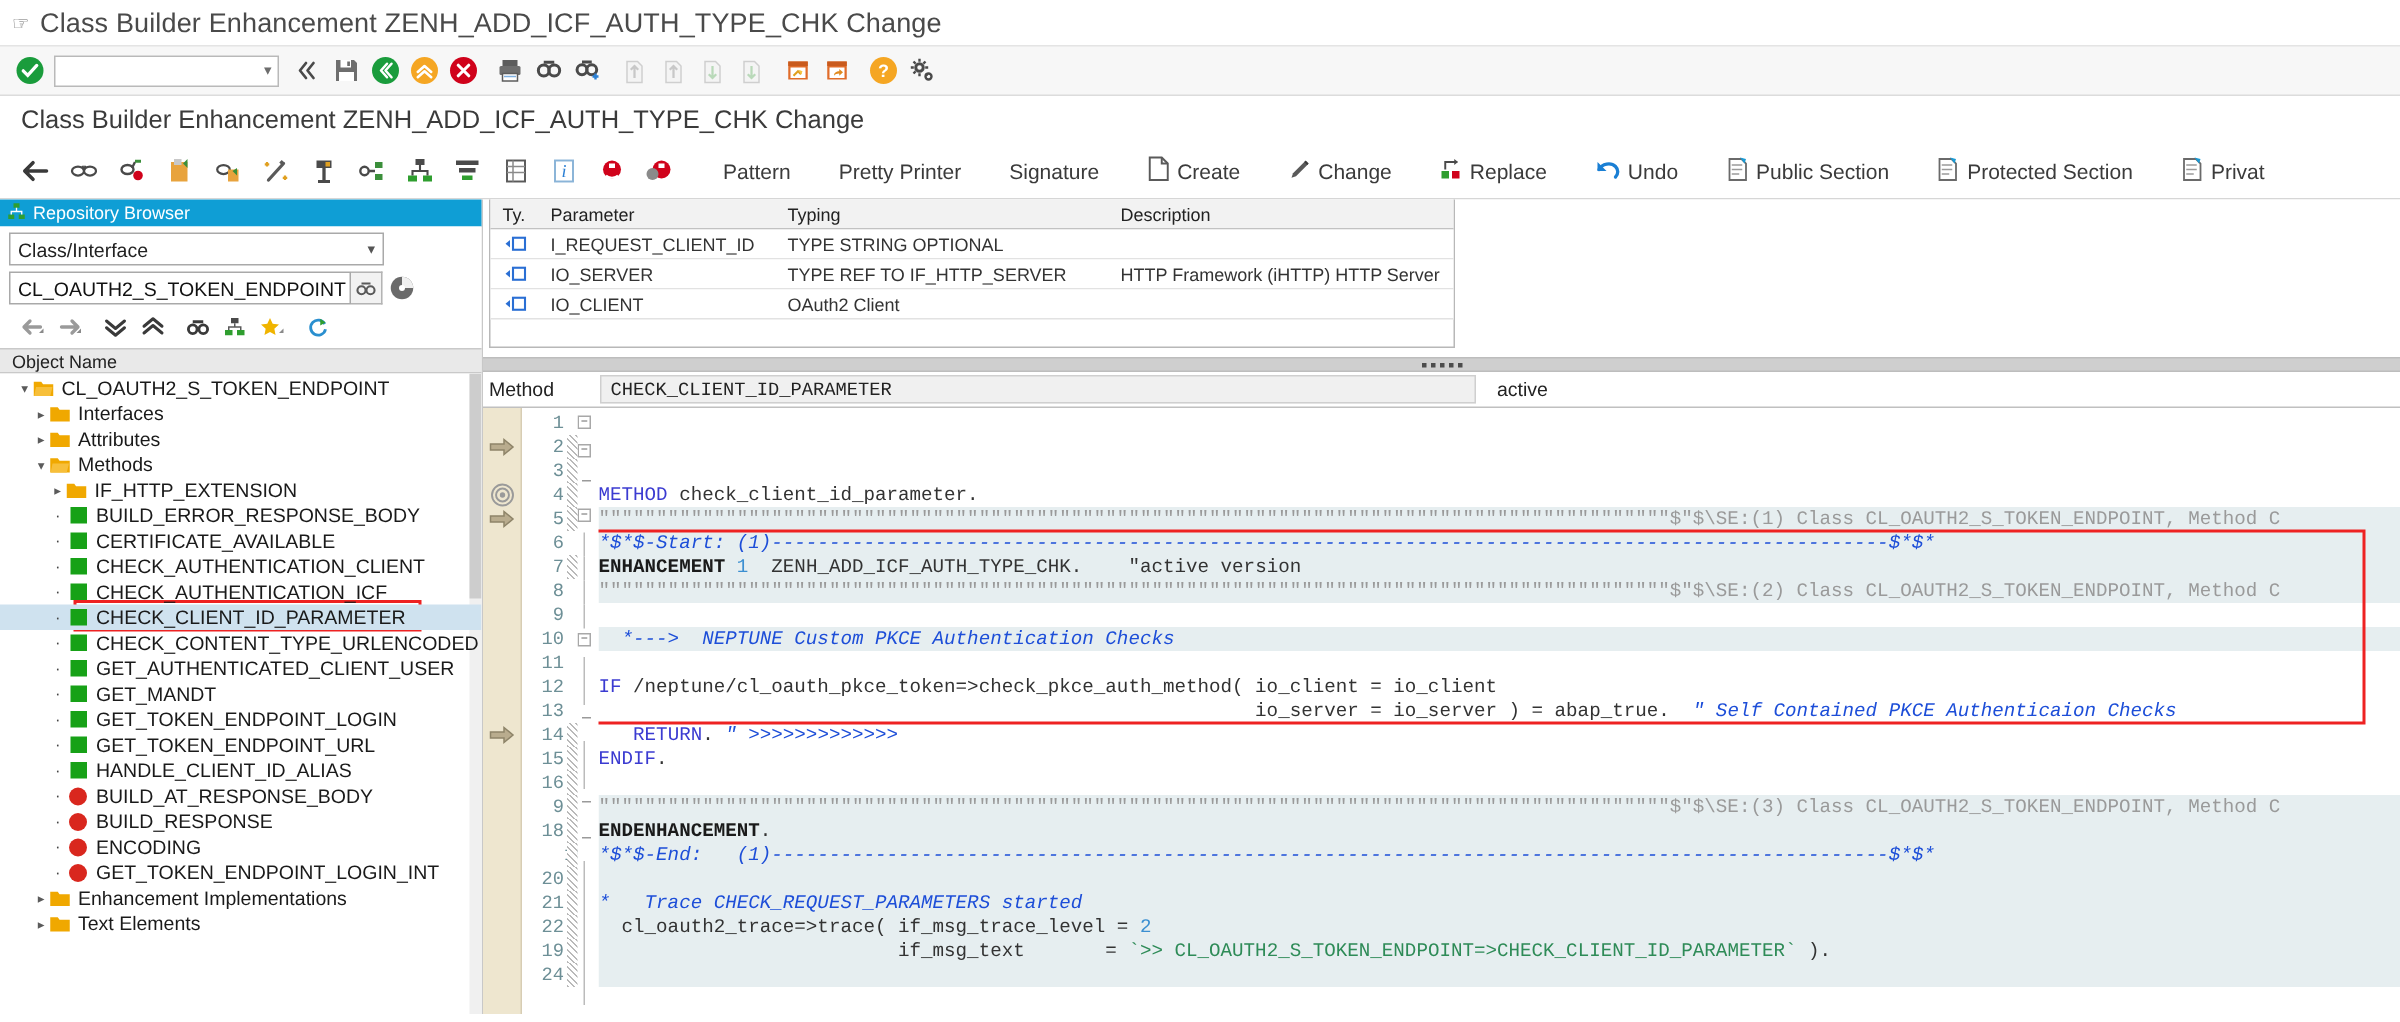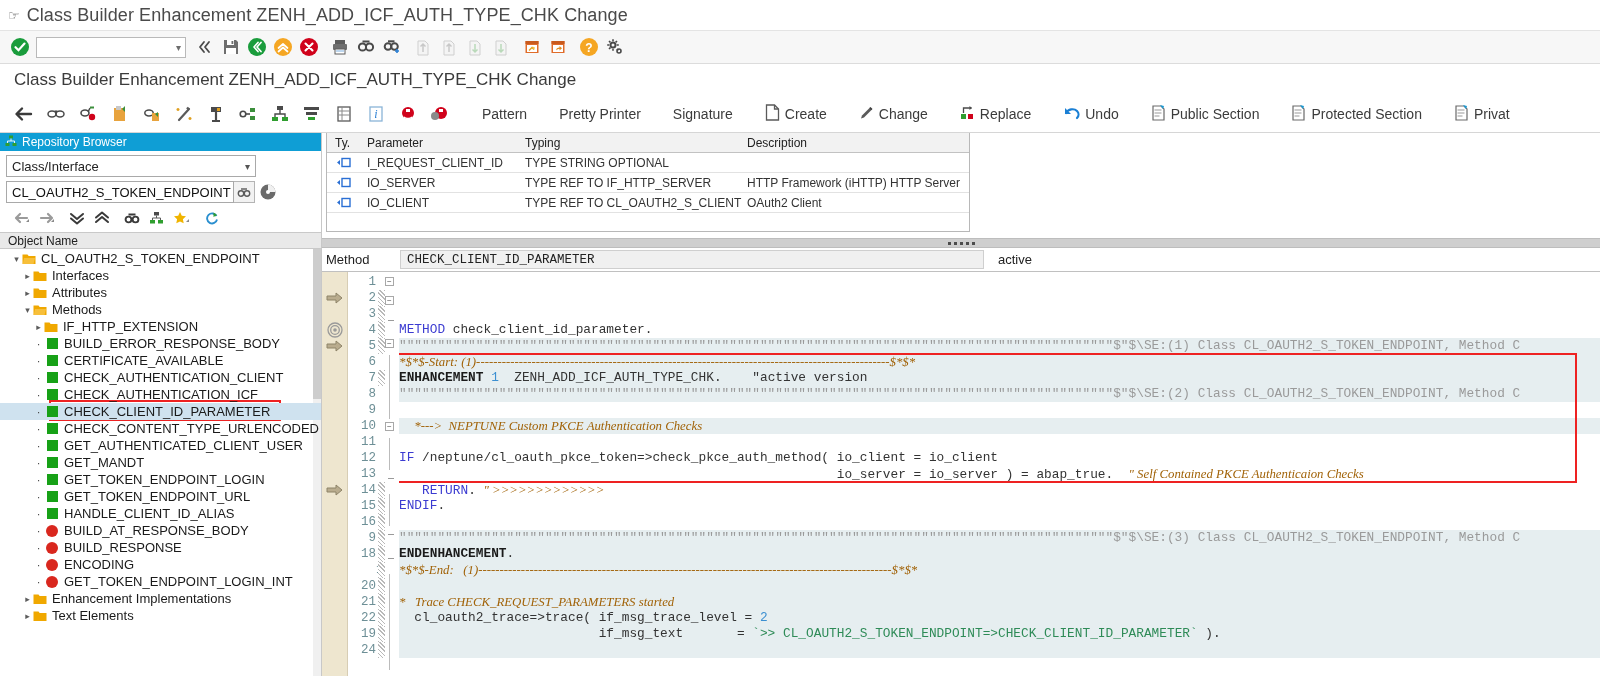--- a/index.html
+++ b/index.html
@@ -177,21 +177,21 @@
   .foldcol .fl { width: 1px; height: 16px; background: #bbb; margin-left: 4px; }
   .codearea {
     flex: 1; position: relative; overflow: hidden; padding-top: 2px;
     font-family: "Liberation Mono", monospace; font-size: 12.8px; line-height: 16px;
     white-space: pre;
   }
   .cline { height: 16px; white-space: pre; }
   .cline.hl { background: #e6eef0; }
   .kw { color: #3b3bd1; }
   .kwb { color: #1a1a1a; font-weight: bold; }
-  .cmt { color: #a16207; font-style: italic; font-family: Liberation Serif, serif; }
+  .cmt { color: #1d4ed8; font-style: italic; }
   .cmt2 { color: #9a9a9a; }
   .num { color: #3b8fd1; }
   .str { color: #2e8b57; }
   .redbox-code {
     position: absolute; border: 2px solid #ee2222; pointer-events: none;
   }
 </style>
 </head>
 <body>
 
@@ -838,21 +838,20 @@
             <div class="c-desc">HTTP Framework (iHTTP) HTTP Server</div>
           </div>
           <div class="prow">
             <div class="c-ty">
               <svg width="16" height="11" viewBox="0 0 16 11">
                 <path d="M1 5.5l3-2.5v5z" fill="#2a6fd4"></path>
                 <rect x="6" y="1.5" width="8" height="8" fill="#fff" stroke="#2a6fd4" stroke-width="1.4"></rect>
               </svg>
             </div>
             <div class="c-par">IO_CLIENT</div>
-            <div class="c-typ">TYPE REF TO CL_OAUTH2_S_CLIENT</div>
             <div class="c-desc">OAuth2 Client</div>
           </div>
           <div class="ptable-fill"></div>
         </div>
 
       <div class="splitter">
         <span class="grip">
             <i></i>
             <i></i>
             <i></i>

